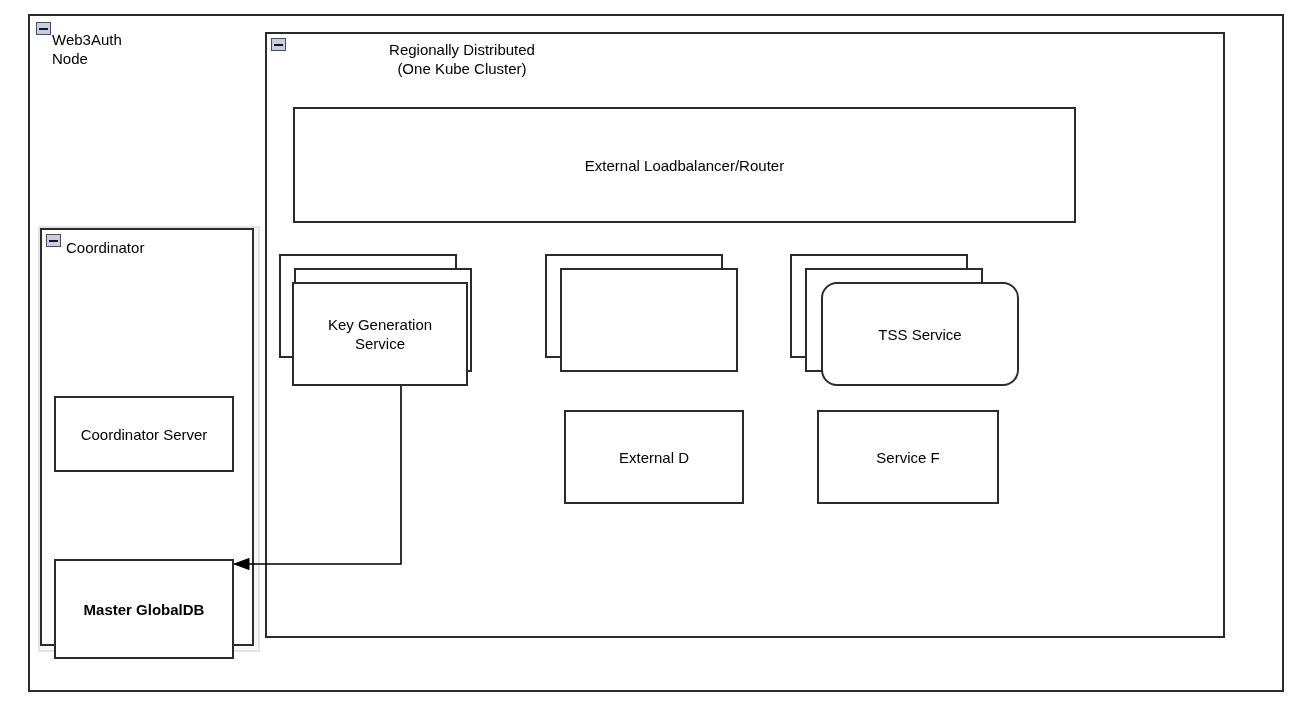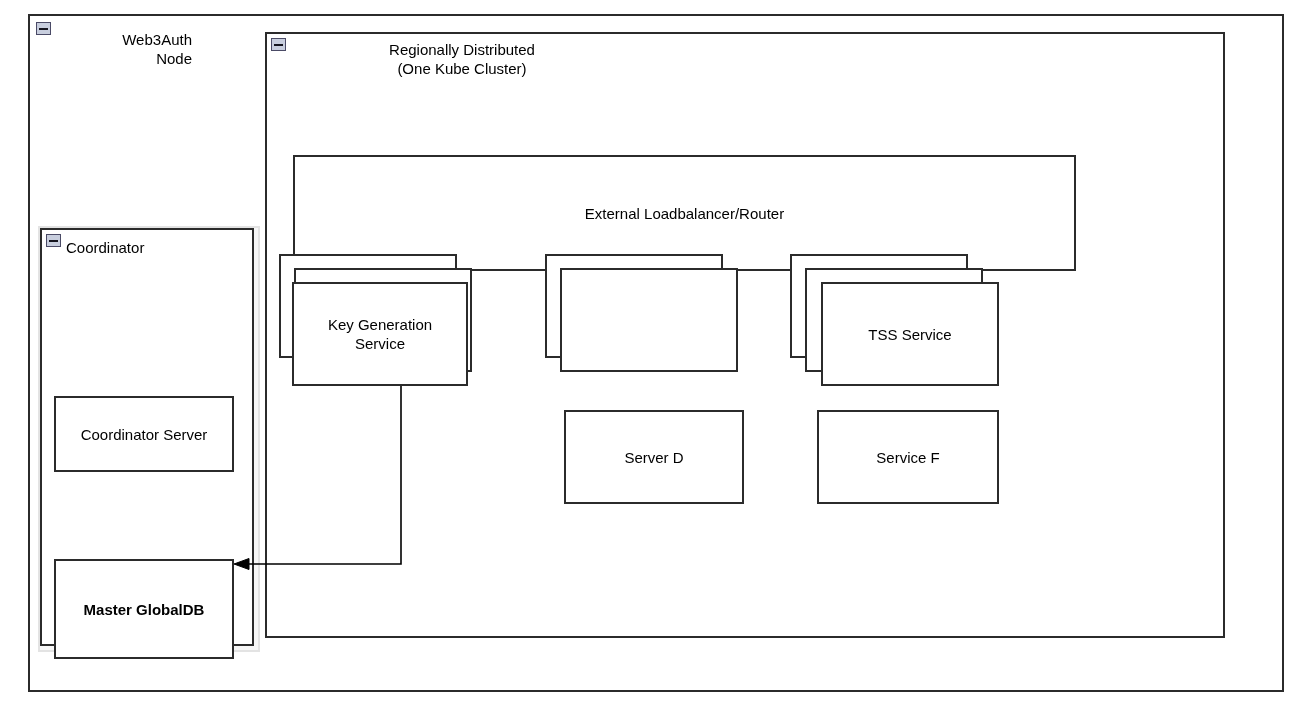--- a/index.html
+++ b/index.html
@@ -38,21 +38,21 @@
     border: 2px solid #e3e3e3;
     background: #f7f7f7;
   }
 
   .label {
     position: absolute;
     box-sizing: border-box;
     font-size: 15px;
     line-height: 19px;
     color: #000000;
-    text-align: right;
+    text-align: left;
     white-space: pre-line;
   }
 
   
   .node-text {
     position: absolute;
     left: 0;
     top: 0;
     width: 100%;
     height: 100%;
@@ -118,48 +118,48 @@
   <div class="box container-box" style="left:28px; top:14px; width:1256px; height:678px;"></div>
   <div class="collapse-icon" style="left:36px; top:22px;"></div>
   <div class="label" style="left:52px; top:30px; width:140px;">Web3Auth
 Node</div>
 
   <div class="box container-box" style="left:265px; top:32px; width:960px; height:606px;"></div>
   <div class="collapse-icon" style="left:271px; top:38px;"></div>
   <div class="label" style="left:292px; top:40px; width:340px; text-align:center;">Regionally Distributed
 (One Kube Cluster)</div>
 
-  <div class="box" style="left:293px; top:107px; width:783px; height:116px;margin-top:48px;">
+  <div class="box" style="left:293px; top:107px; width:783px; height:116px;">
     <div class="node-text">External Loadbalancer/Router</div>
   </div>
 
   <div class="stack" style="left:279px; top:254px; width:240px; height:132px;">
     <div class="layer" style="left:0px; top:0px; width:178px; height:104px;"></div>
     <div class="layer" style="left:15px; top:14px; width:178px; height:104px;"></div>
     <div class="layer" style="left:13px; top:28px; width:176px; height:104px;">
       <div class="node-text">Key Generation
 Service</div>
     </div>
   </div>
 
   <div class="stack" style="left:545px; top:254px; width:240px; height:132px;">
     <div class="layer" style="left:0px; top:0px; width:178px; height:104px;"></div>
     <div class="layer" style="left:15px; top:14px; width:178px; height:104px;"></div>
   </div>
 
   <div class="stack" style="left:790px; top:254px; width:240px; height:132px;">
     <div class="layer" style="left:0px; top:0px; width:178px; height:104px;"></div>
     <div class="layer" style="left:15px; top:14px; width:178px; height:104px;"></div>
-    <div class="layer" style="left:31px; top:28px; width:178px; height:104px;">
+    <div class="layer" style="left:31px; top:28px; width:198px; height:104px;border-radius:16px;">
       <div class="node-text">TSS Service</div>
     </div>
   </div>
 
   <div class="box" style="left:564px; top:410px; width:180px; height:94px;">
-    <div class="node-text">Server D</div>
+    <div class="node-text">External D</div>
   </div>
 
   <div class="box" style="left:817px; top:410px; width:182px; height:94px;">
     <div class="node-text">Service F</div>
   </div>
 
   <div class="selected-ring" style="left:38px; top:226px; width:222px; height:426px;"></div>
   <div class="box container-box" style="left:40px; top:228px; width:214px; height:418px;"></div>
   <div class="collapse-icon" style="left:46px; top:234px;"></div>
   <div class="label" style="left:66px; top:238px; width:130px; text-align:left;">Coordinator</div>

